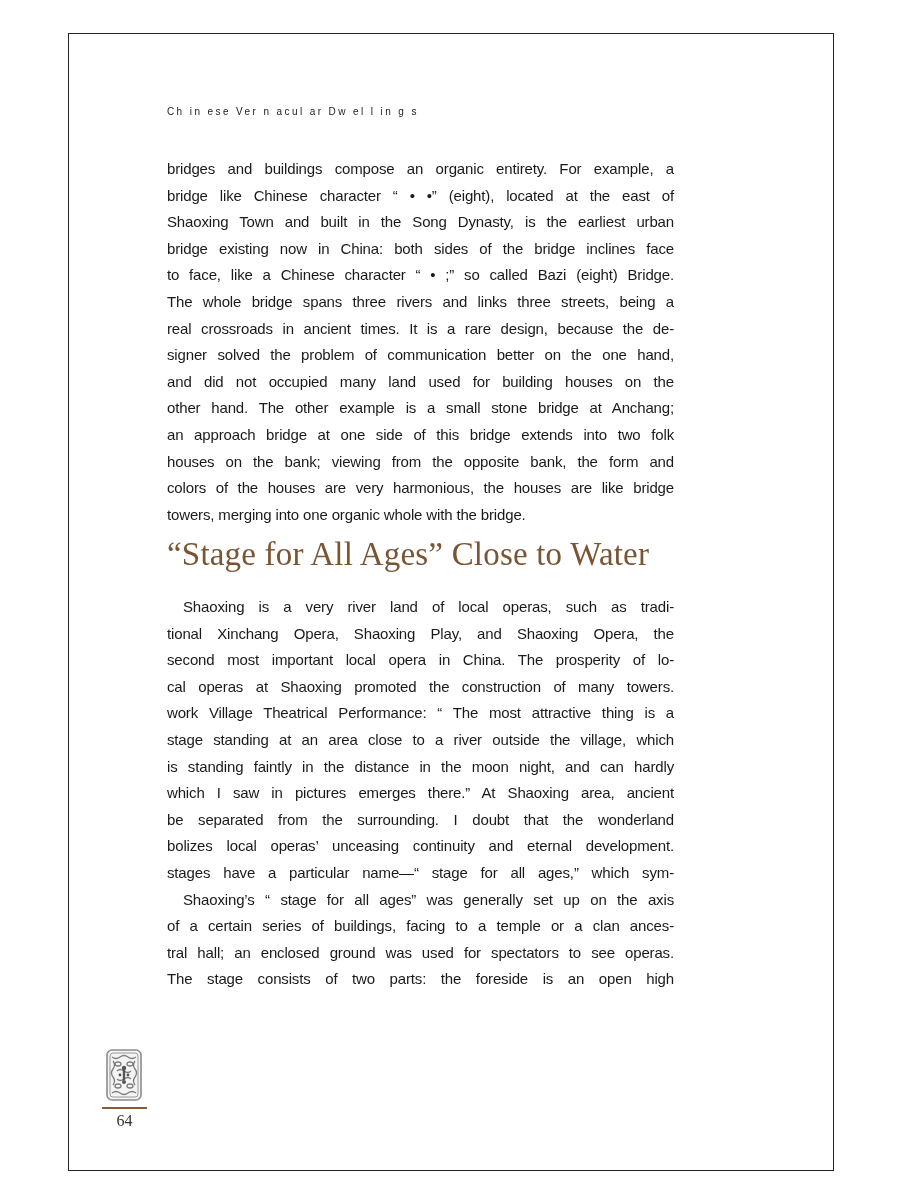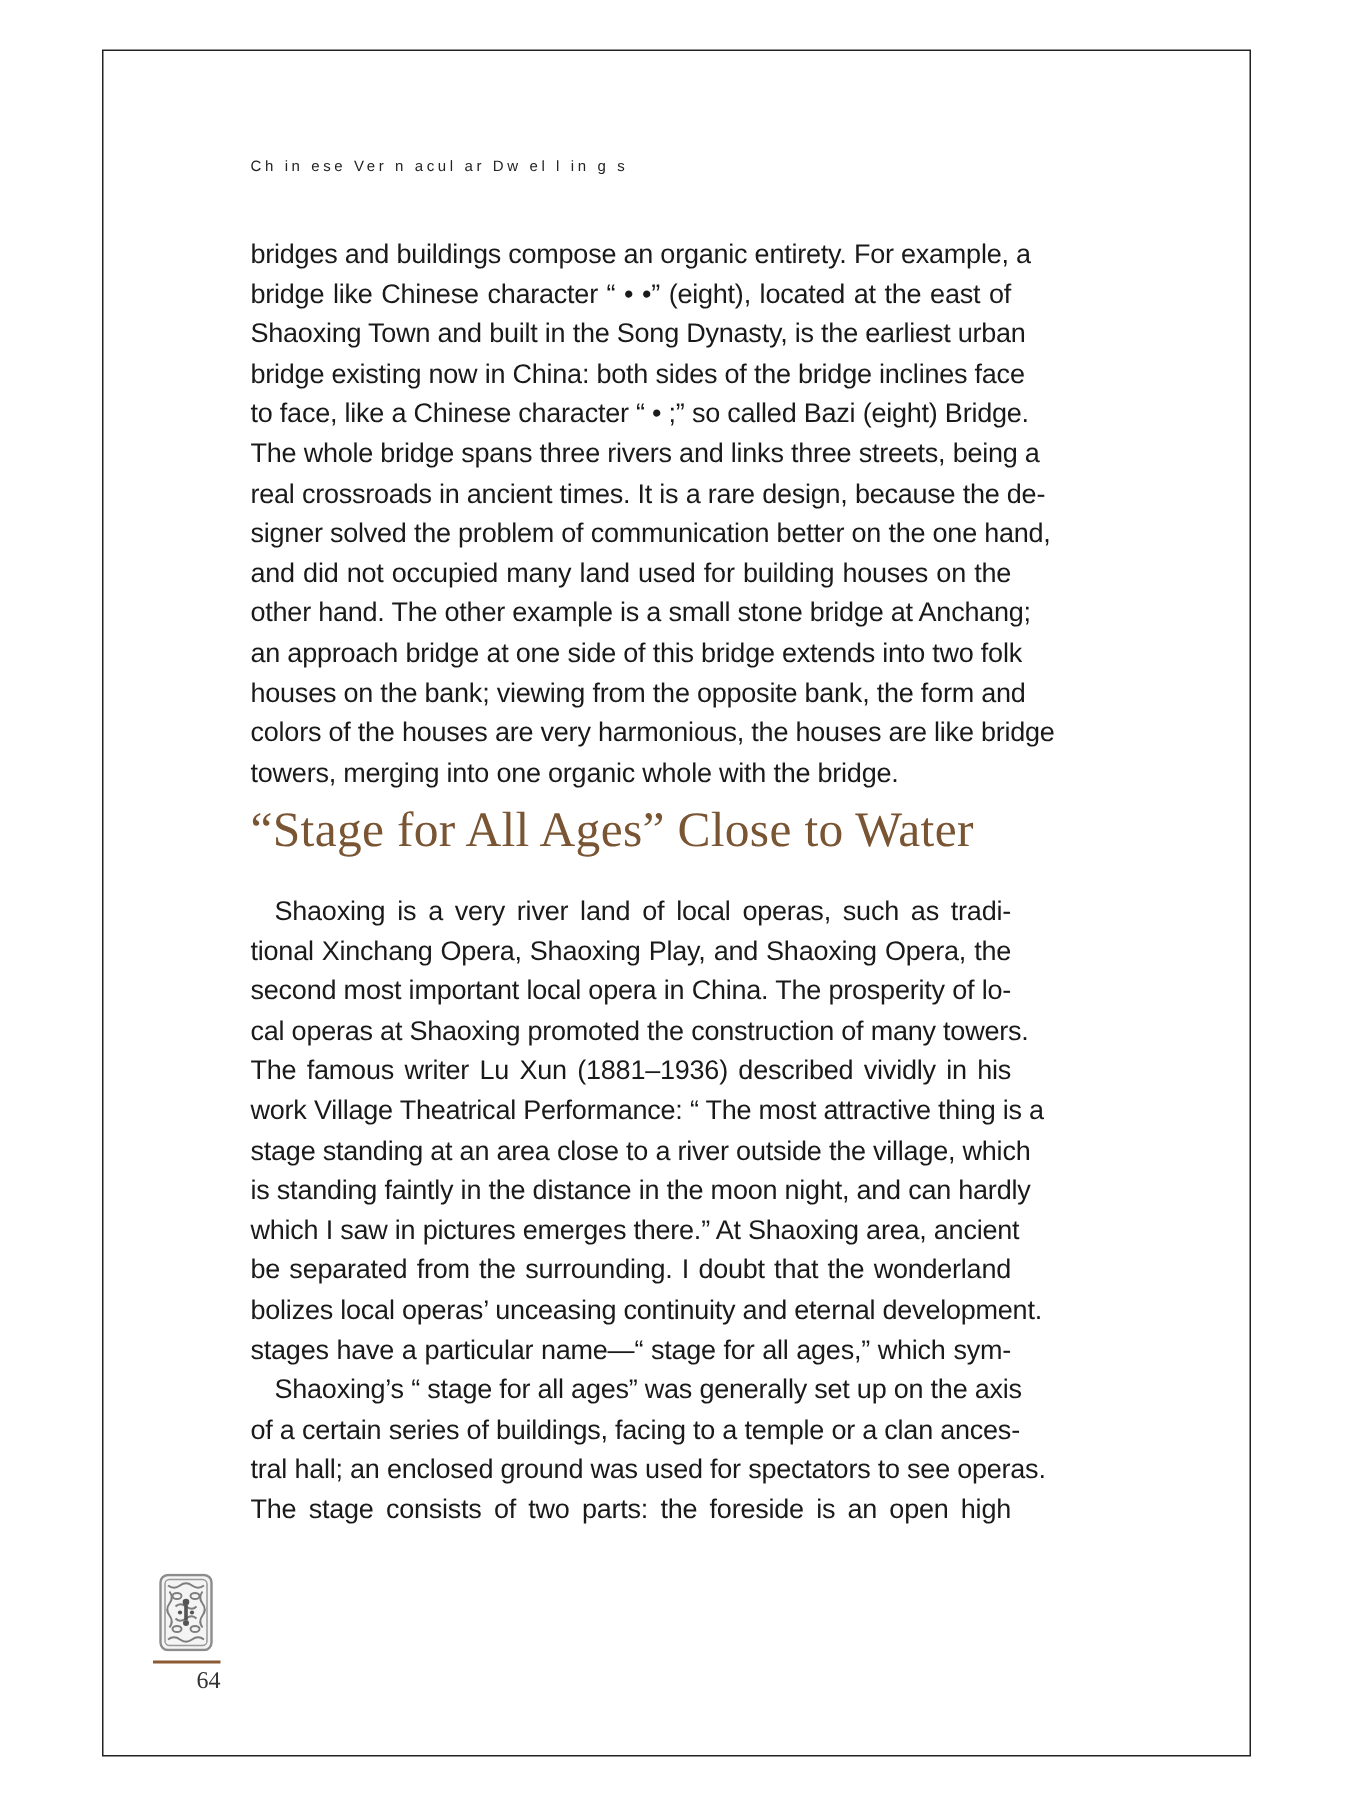--- a/index.html
+++ b/index.html
@@ -35,21 +35,21 @@
   }
   .text-block {
     position: absolute;
     left: 167px;
     width: 507px;
   }
   .line {
     display: block;
     height: 26.6px;
     line-height: 26.6px;
-    font-size: 18px;
+    font-size: 15px;
     text-align: justify;
     text-align-last: justify;
     white-space: nowrap;
     overflow: visible;
     letter-spacing: -0.15px;
   }
   .line.last {
     text-align-last: left;
   }
   .line.indent {
@@ -80,21 +80,21 @@
     top: 1107px;
     width: 45px;
     height: 2px;
     background: #8a5a34;
   }
   .page-number {
     position: absolute;
     left: 102px;
     top: 1112px;
     width: 45px;
-    text-align: right;
+    text-align: center;
     font-family: "Liberation Serif", "DejaVu Serif", serif;
     font-size: 16px;
     color: #333;
   }
 </style>
 </head>
 <body>
 
 <div class="page-frame"></div>
 
@@ -118,21 +118,20 @@
 </div>
 
 <div class="section-heading">“Stage for All Ages” Close to Water</div>
 
 <div class="text-block block-2">
   <div>
     <span class="line indent">Shaoxing is a very river land of local operas, such as tradi-</span>
     <span class="line">tional Xinchang Opera, Shaoxing Play, and Shaoxing Opera, the</span>
     <span class="line">second most important local opera in China. The prosperity of lo-</span>
     <span class="line">cal operas at Shaoxing promoted the construction of many towers.</span>
-    <span class="line">The famous writer Lu Xun (1881–1936) described vividly in his</span>
     <span class="line">work Village Theatrical Performance: “ The most attractive thing is a</span>
     <span class="line">stage standing at an area close to a river outside the village, which</span>
     <span class="line">is standing faintly in the distance in the moon night, and can hardly</span>
     <span class="line">which I saw in pictures emerges there.” At Shaoxing area, ancient</span>
     <span class="line">be separated from the surrounding. I doubt that the wonderland</span>
     <span class="line">bolizes local operas’ unceasing continuity and eternal development.</span>
     <span class="line">stages have a particular name—“ stage for all ages,” which sym-</span>
   </div>
   <div>
     <span class="line indent">Shaoxing’s “ stage for all ages” was generally set up on the axis</span>

